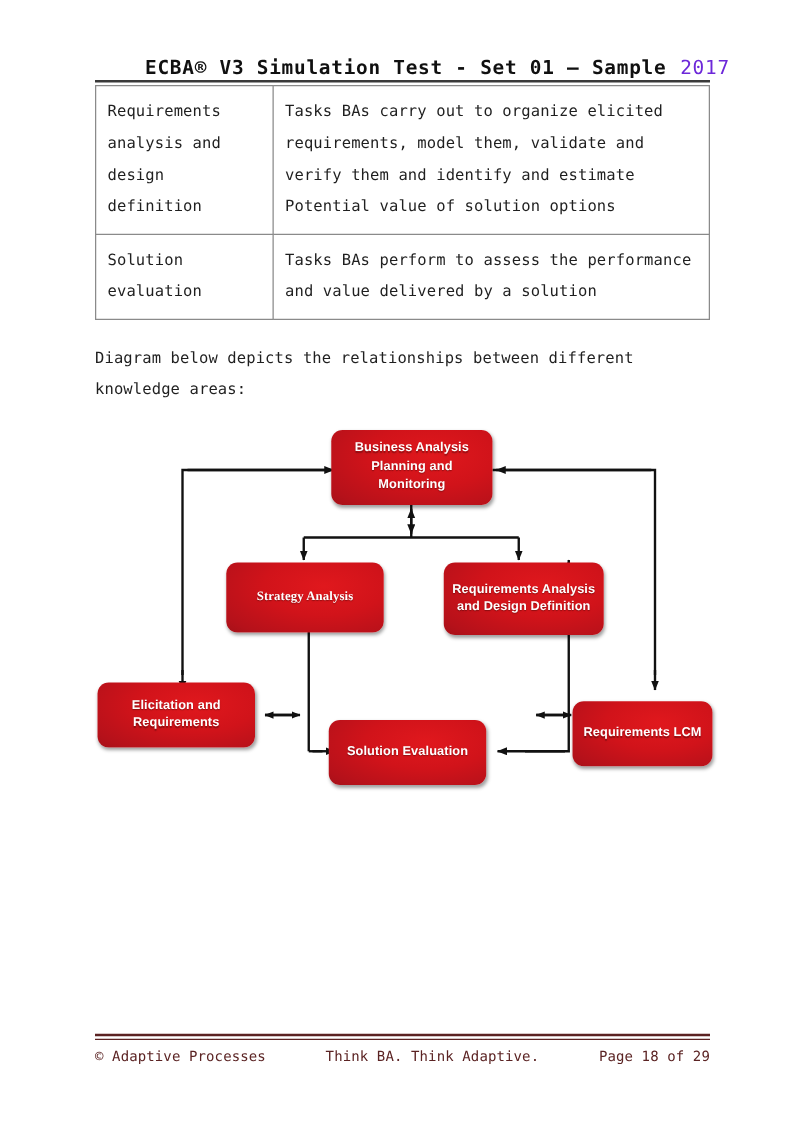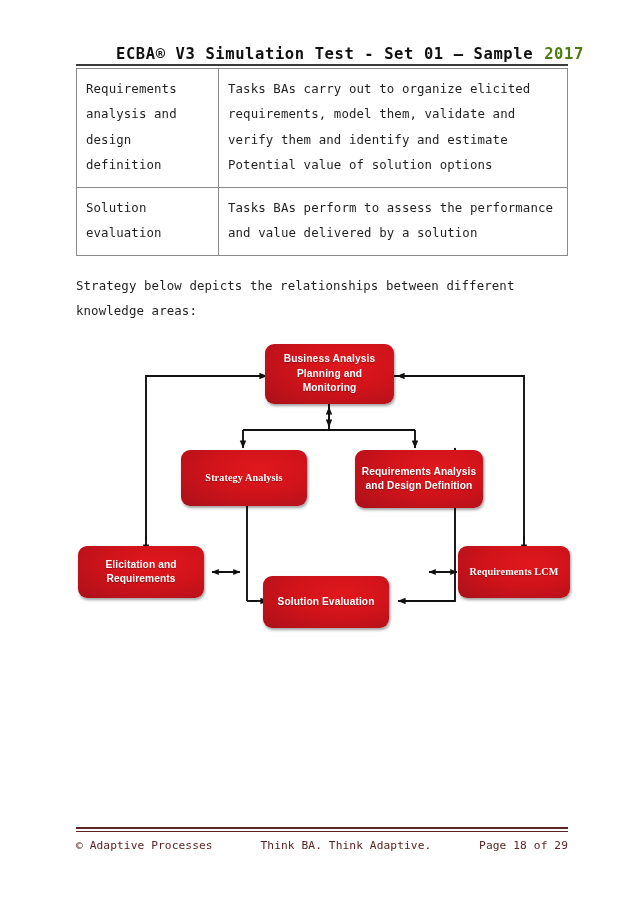--- a/index.html
+++ b/index.html
@@ -17,22 +17,22 @@
   }
   .header-title{
     font-size:15.5px;font-weight:bold;letter-spacing:.6px;
     white-space:nowrap;color:#101010;line-height:1;margin-left:40px;
   }
   .header-div{
     display:inline-block;width:2px;height:17px;background:#5a5a5a;
     margin:0 5px 0 6px;vertical-align:-3px;
   }
   .header-year{
-    font-size:15.5px;font-weight:bold;letter-spacing:.6px;
-    color:#4d7c0f;line-height:1;
+    font-size:15.5px;font-weight:normal;letter-spacing:.6px;
+    color:#6d28d9;line-height:1;
   }
   .header-rule{
     position:absolute;left:76px;top:64px;width:492px;height:2px;
     background:#3a3a3a;
   }
 
   
   .tbl{
     position:absolute;left:76px;top:68px;width:492px;
     border-collapse:collapse;table-layout:fixed;
@@ -105,21 +105,21 @@
         <td class="col-a">Requirements analysis and design definition</td>
         <td>Tasks BAs carry out to organize elicited requirements, model them, validate and verify them and identify and estimate Potential value of solution options</td>
       </tr>
       <tr>
         <td class="col-a">Solution evaluation</td>
         <td>Tasks BAs perform to assess the performance and value delivered by a solution</td>
       </tr>
     </tbody>
   </table>
 
-  <div class="para">Strategy below depicts the relationships between different knowledge areas:</div>
+  <div class="para">Diagram below depicts the relationships between different knowledge areas:</div>
 
   <div class="diagram">
 
     <svg width="638" height="310">
       <defs>
         <marker id="ah" markerWidth="9" markerHeight="9" refX="7.6" refY="3.2" orient="auto" markerUnits="userSpaceOnUse">
           <path d="M0,0 L8,3.2 L0,6.4 z" fill="#111111"></path>
         </marker>
         <marker id="ahs" markerWidth="8" markerHeight="8" refX="6.8" refY="2.9" orient="auto" markerUnits="userSpaceOnUse">
           <path d="M0,0 L7.2,2.9 L0,5.8 z" fill="#111111"></path>
@@ -162,21 +162,21 @@
     <div class="node" style="left:265px;top:14px;width:129px;height:60px;">Business Analysis Planning and Monitoring</div>
 
     <div class="node" style="left:181px;top:120px;width:126px;height:56px;font-family:Liberation Serif, serif;">Strategy Analysis</div>
 
     <div class="node" style="left:355px;top:120px;width:128px;height:58px;">Requirements Analysis and Design Definition</div>
 
     <div class="node" style="left:78px;top:216px;width:126px;height:52px;">Elicitation and Requirements</div>
 
     <div class="node" style="left:263px;top:246px;width:126px;height:52px;">Solution Evaluation</div>
 
-    <div class="node" style="left:458px;top:216px;width:112px;height:52px;font-family:Liberation Serif, serif;">Requirements LCM</div>
+    <div class="node" style="left:458px;top:231px;width:112px;height:52px;">Requirements LCM</div>
   </div>
 
   <div class="footer-rule-top"></div>
   <div class="footer-rule-bot"></div>
   <div class="footer">
     <span>© Adaptive Processes</span>
     <span>Think BA. Think Adaptive.</span>
     <span>Page 18 of 29</span>
   </div>
 

